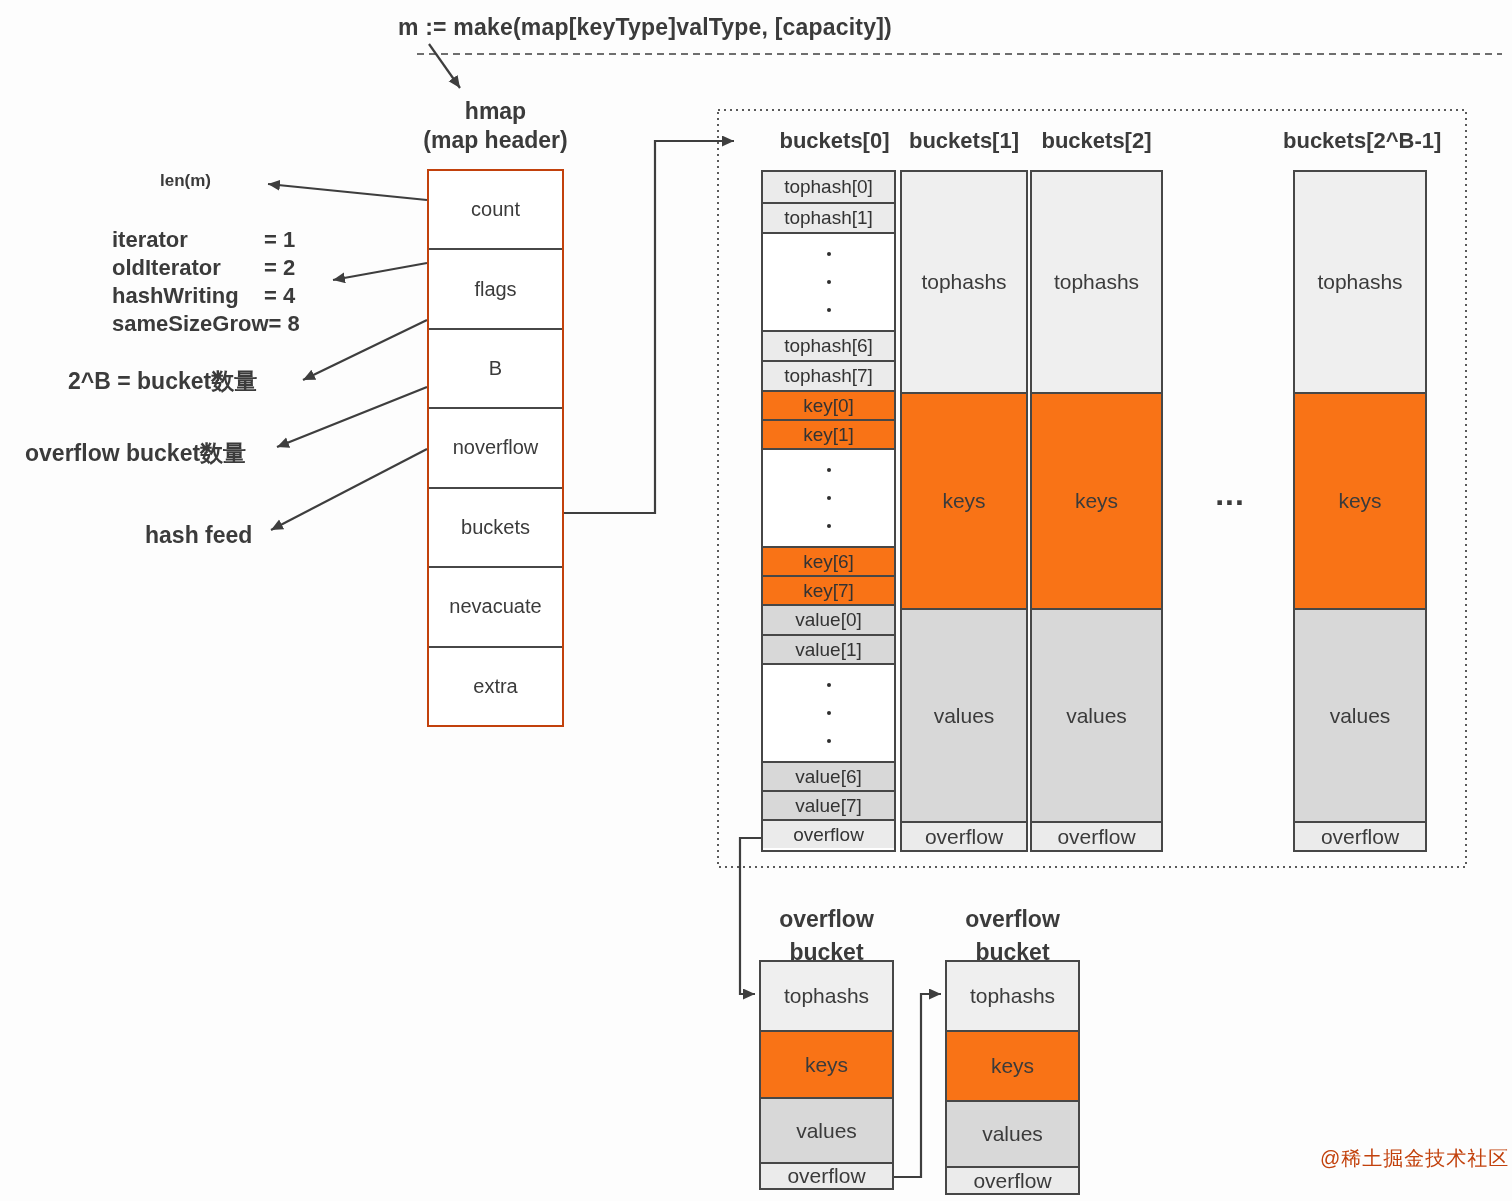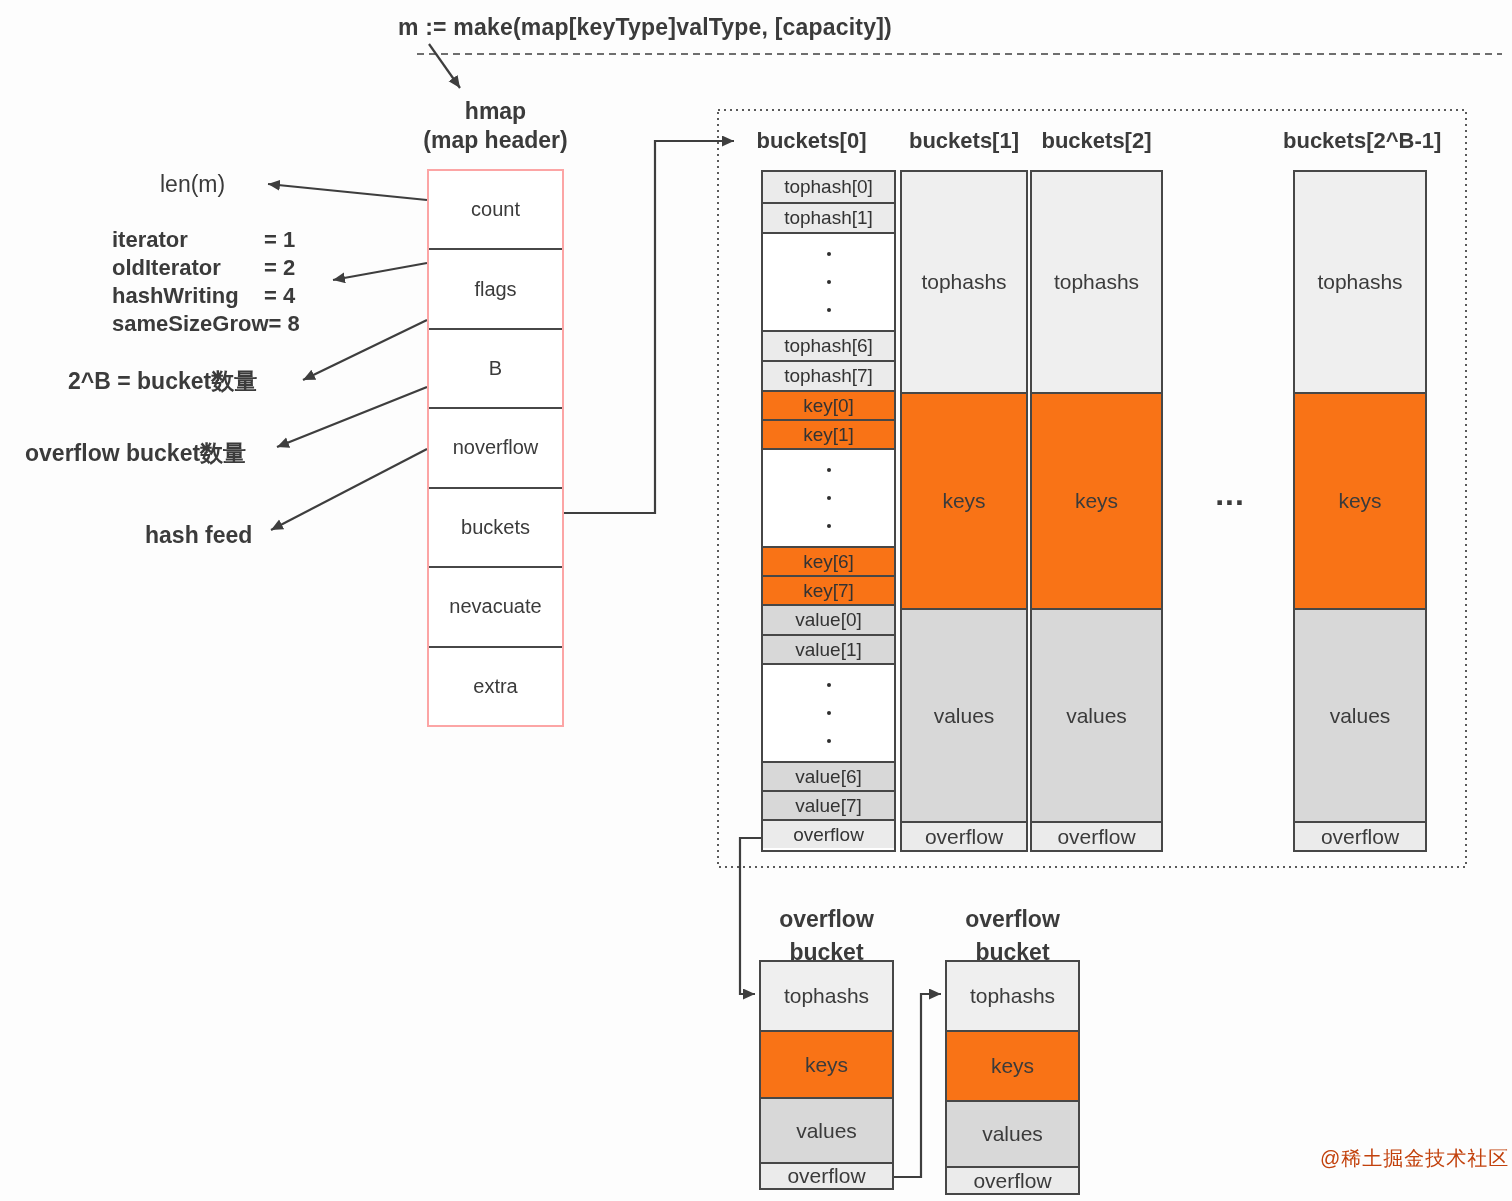--- a/index.html
+++ b/index.html
@@ -8,29 +8,29 @@
     position:relative; width:1512px; height:1201px; background:#fdfdfd;
     font-family:"Liberation Sans", sans-serif; color:#3b3b3b; overflow:hidden;
   }
   .overlay { position:absolute; left:0; top:0; width:1512px; height:1201px; z-index:1; }
   .txt { position:absolute; z-index:3; white-space:nowrap; }
   .code-title { left:398px; top:14px; font-size:23px; font-weight:bold; letter-spacing:0.2px; }
   .hmap-title { left:408px; top:97px; width:175px; text-align:center; font-size:23px; font-weight:bold; line-height:29px; }
   
   .hmap-box {
     position:absolute; left:427px; top:169px; width:137px; height:558px; z-index:2;
-    border:2px solid #fca5a5; background:#fff; display:flex; flex-direction:column;
+    border:2px solid #c2410c; background:#fff; display:flex; flex-direction:column;
   }
   .hmap-row {
     flex:1; display:flex; align-items:center; justify-content:center;
     font-size:20px; color:#3b3b3b; border-top:2px solid #474747; background:#fff;
   }
   .hmap-row:first-child { border-top:none; }
   
-  .ann-len { left:160px; top:171px; font-size:23px; font-weight:normal; }
+  .ann-len { left:160px; top:171px; font-size:17px; font-weight:bold; }
   .flags-list { position:absolute; left:112px; top:226px; z-index:3; font-size:22px; font-weight:bold; line-height:28px; }
   .flag-name { display:inline-block; min-width:152px; }
   .ann-b { left:68px; top:366px; font-size:23px; font-weight:bold; }
   .ann-ovf { left:25px; top:438px; font-size:23px; font-weight:bold; }
   .ann-feed { left:145px; top:522px; font-size:23px; font-weight:bold; }
   
   .col-hdr { position:absolute; top:128px; z-index:3; text-align:center; font-size:22px; font-weight:bold; white-space:nowrap; }
   
   .col {
     position:absolute; top:170px; height:682px; z-index:2; background:#fff;
@@ -114,21 +114,21 @@
     <div><span class="flag-name">iterator</span><span>=  1</span></div>
     <div><span class="flag-name">oldIterator</span><span>=  2</span></div>
     <div><span class="flag-name">hashWriting</span><span>=  4</span></div>
     <div><span class="flag-name">sameSizeGrow</span><span>=  8</span></div>
   </div>
 
   <div class="txt ann-b">2^B = bucket数量</div>
   <div class="txt ann-ovf">overflow bucket数量</div>
   <div class="txt ann-feed">hash feed</div>
 
-  <div class="col-hdr" style="left:744px;width:135px;">buckets[0]</div>
+  <div class="col-hdr" style="left:767px;width:135px;">buckets[0]</div>
   <div class="col-hdr" style="left:900px;width:128px;">buckets[1]</div>
   <div class="col-hdr" style="left:1030px;width:133px;">buckets[2]</div>
   <div class="col-hdr" style="left:1283px;width:154px;">buckets[2^B-1]</div>
 
   <div class="col" style="left:761px;width:135px;">
     <div class="cell c-light" style="height:30px;">tophash[0]</div>
     <div class="cell c-light" style="height:30px;">tophash[1]</div>
     <div class="cell c-dots" style="height:98px;">
         <span class="dot"></span>
         <span class="dot"></span>

